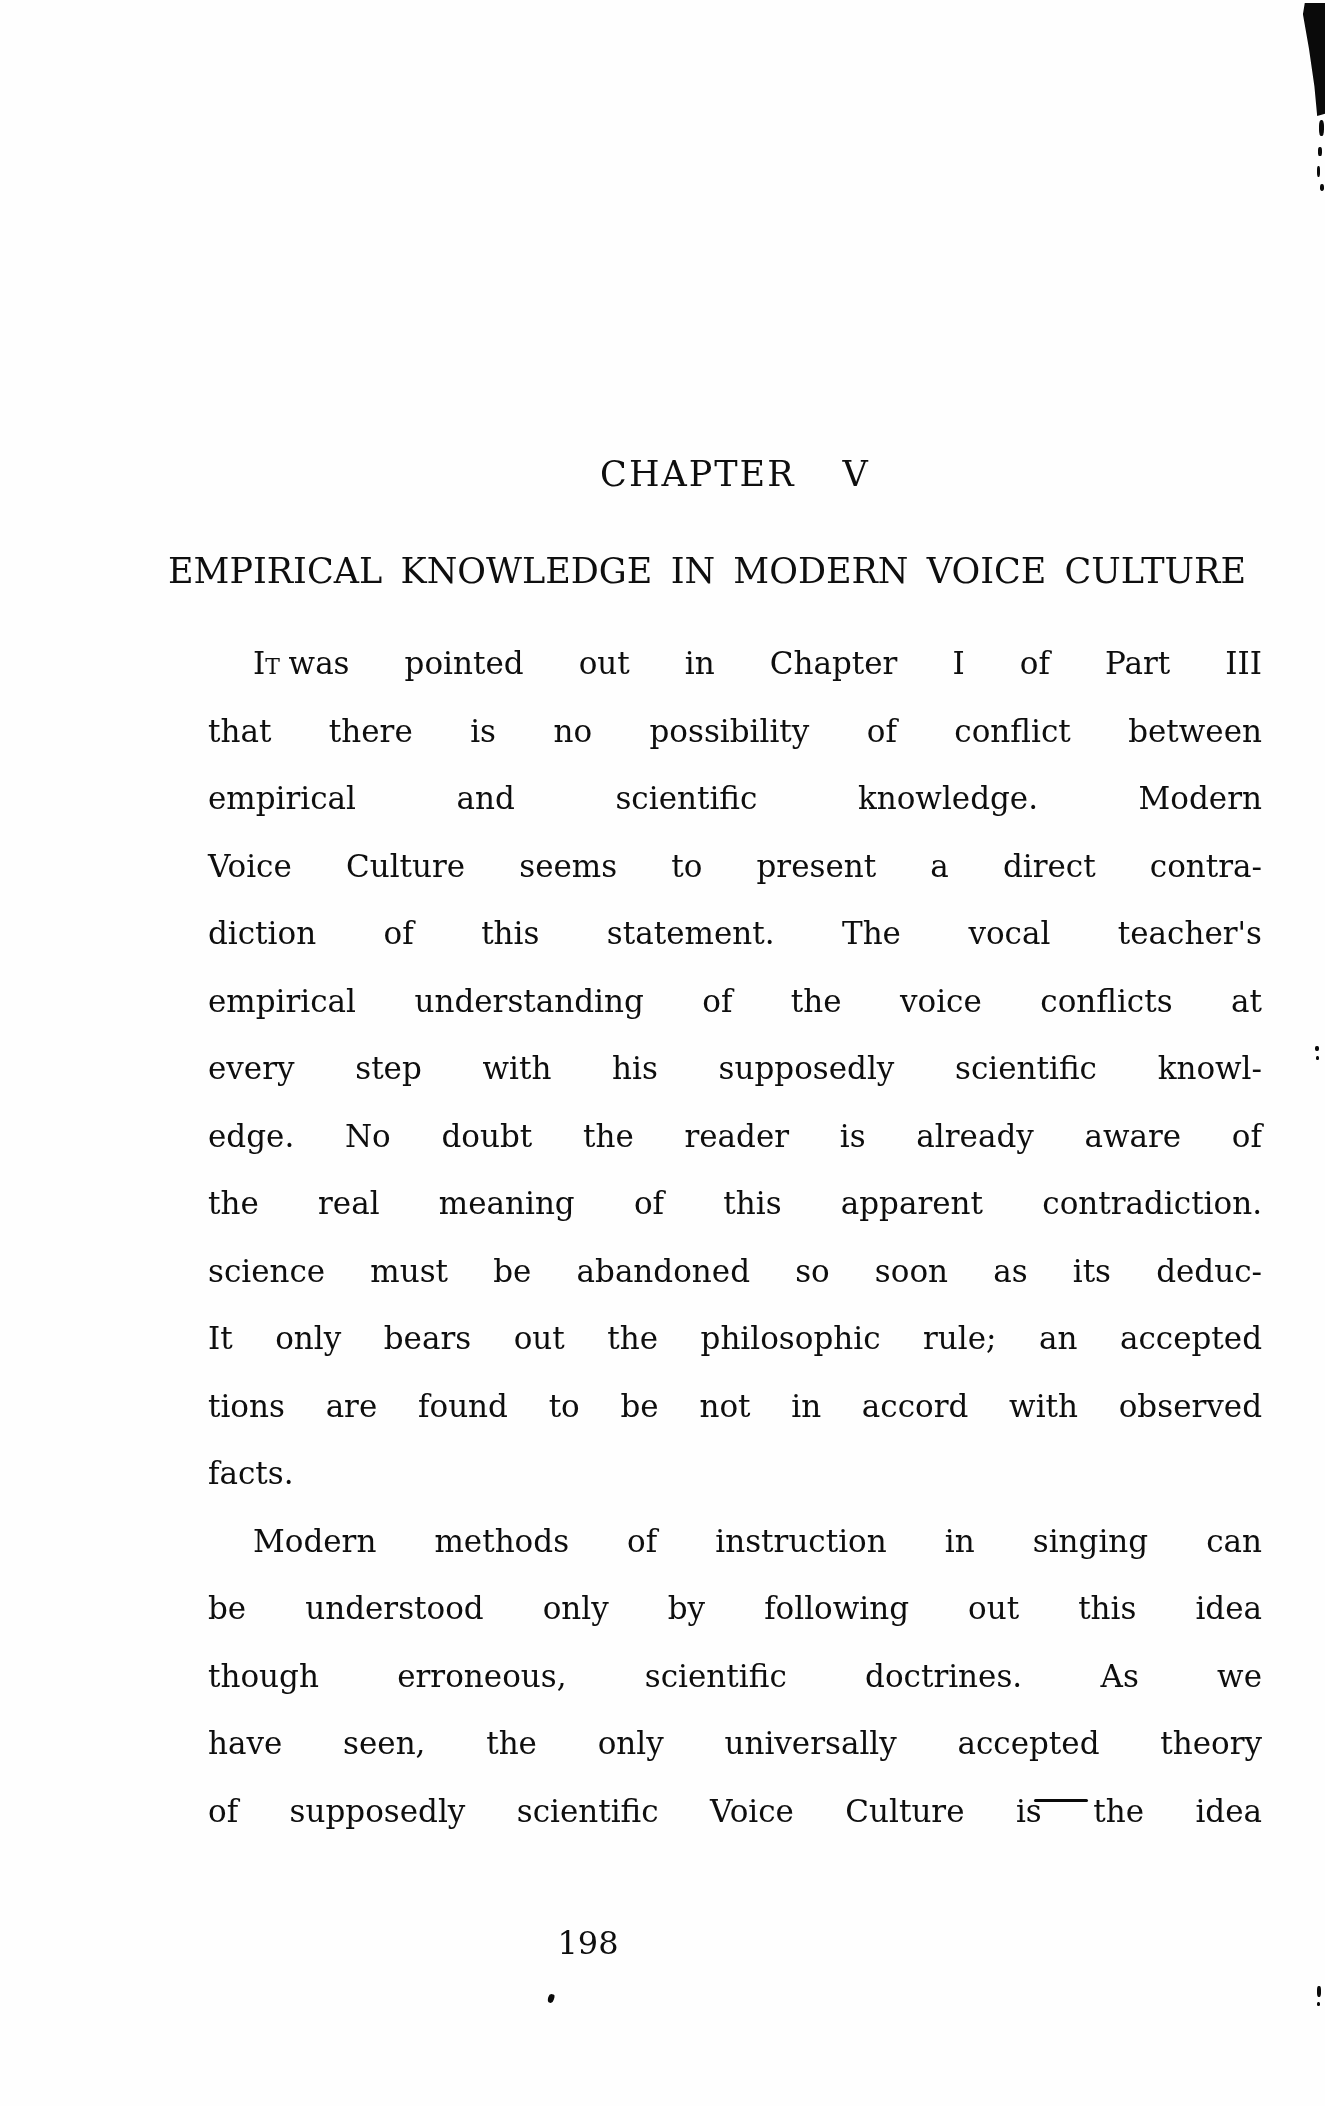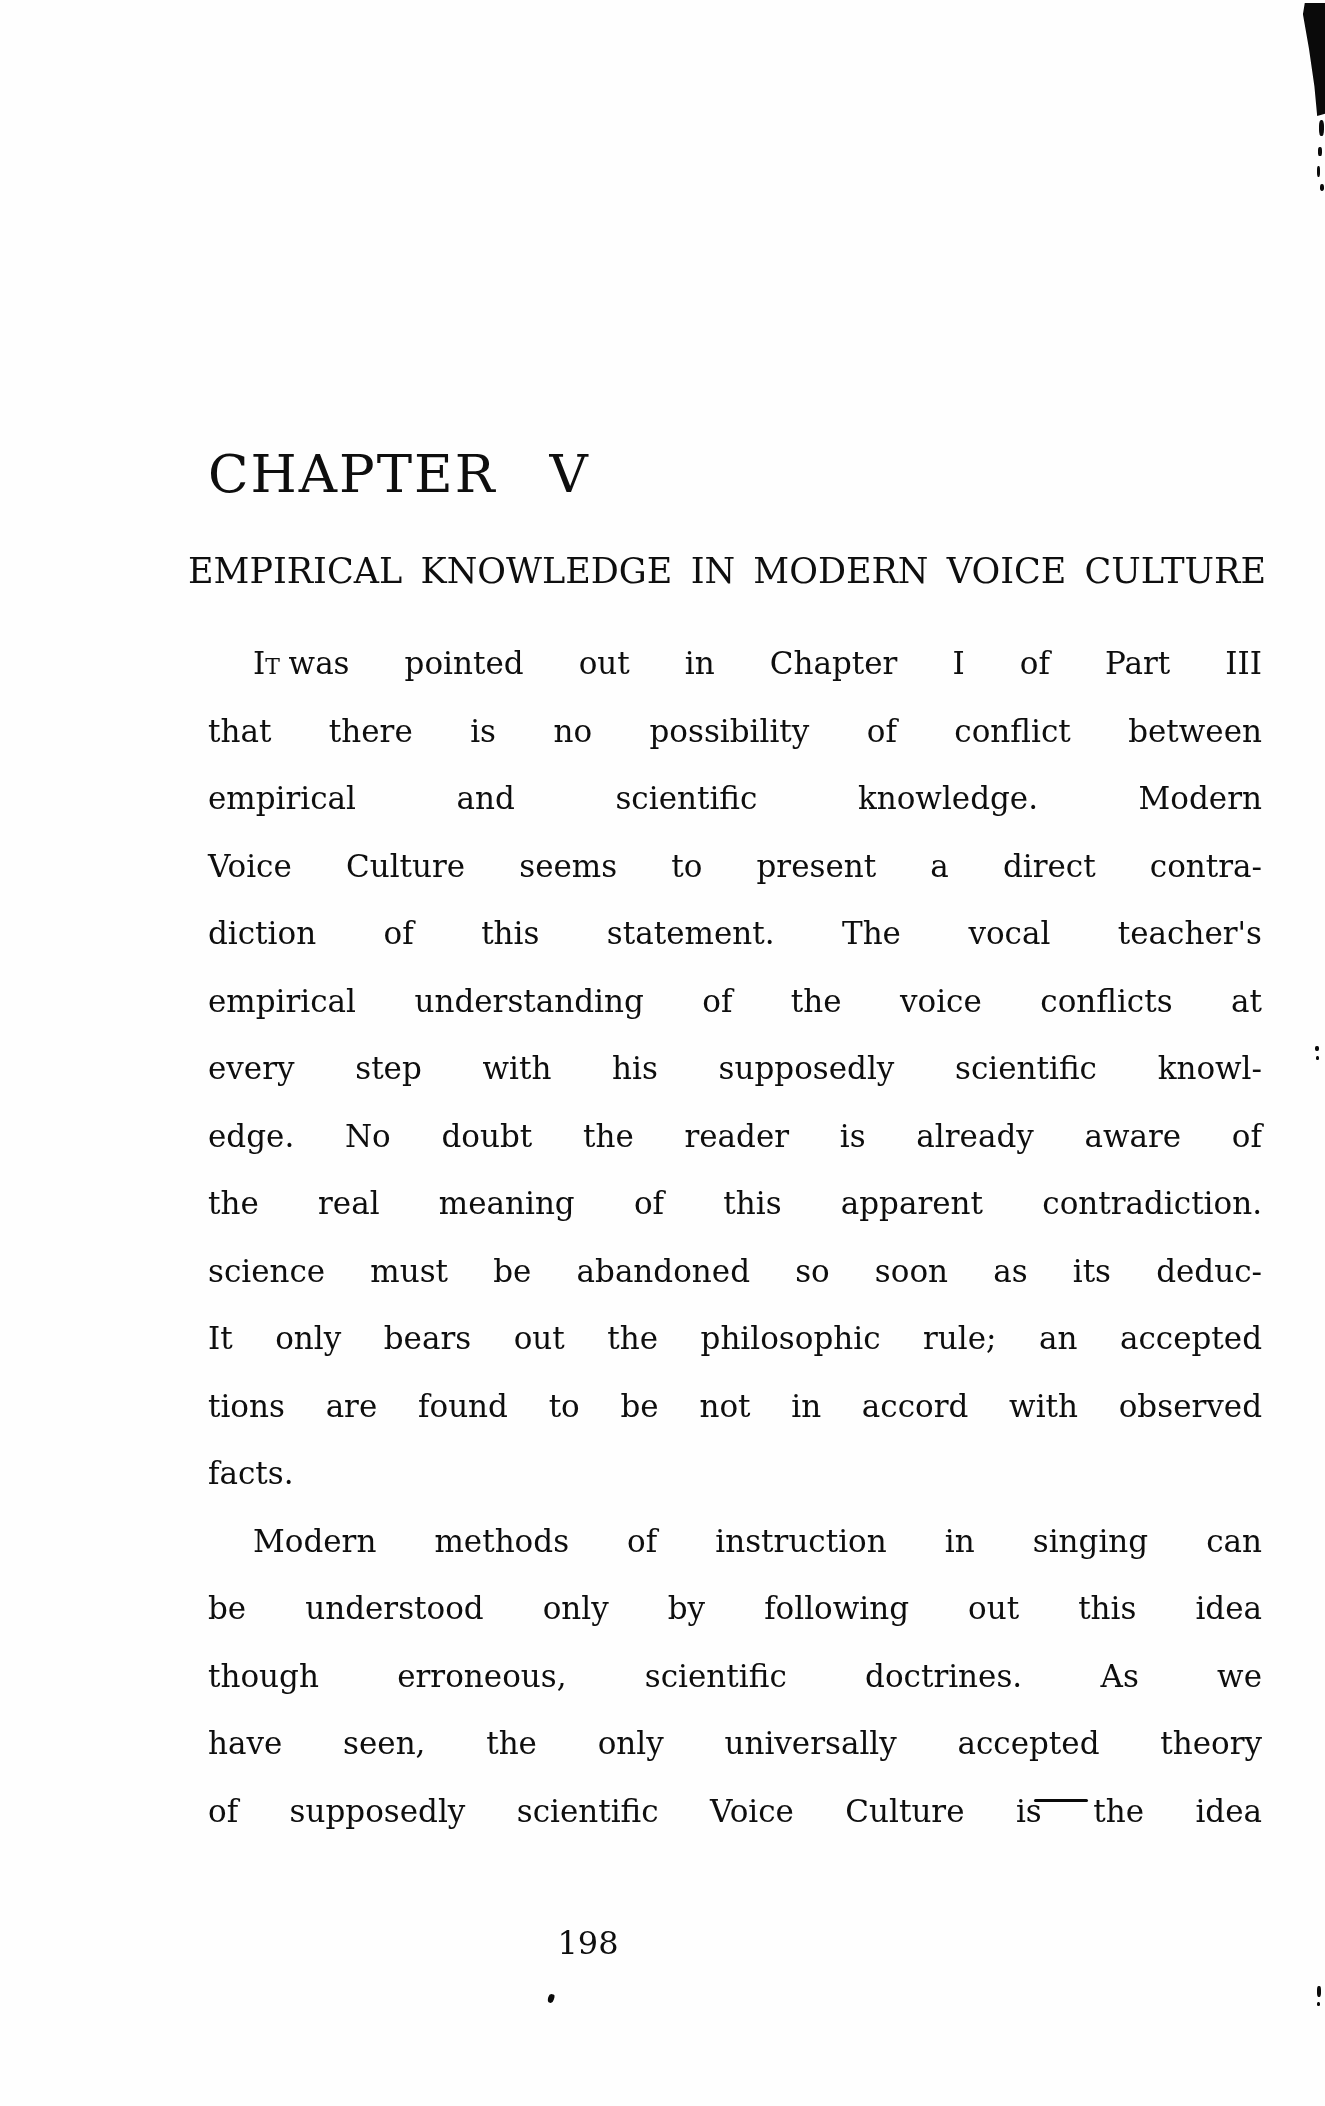--- a/index.html
+++ b/index.html
@@ -17,32 +17,32 @@
     font-family: "DejaVu Serif", "Liberation Serif", serif;
     color: #0e0e0e;
   }
 
   
   .chapter-heading {
     position: absolute;
     left: 208px;
     top: 448px;
     width: 1054px;
-    text-align: left;
-    font-size: 53px;
+    text-align: center;
+    font-size: 35px;
     line-height: 52px;
     letter-spacing: 2px;
     word-spacing: 34px;
     white-space: nowrap;
   }
 
   
   .chapter-subtitle {
     position: absolute;
-    left: 188px;
+    left: 168px;
     top: 551px;
     width: 1078px;
     font-size: 35px;
     line-height: 40px;
     text-align: justify;
     text-align-last: justify;
     white-space: normal;
   }
 
   

